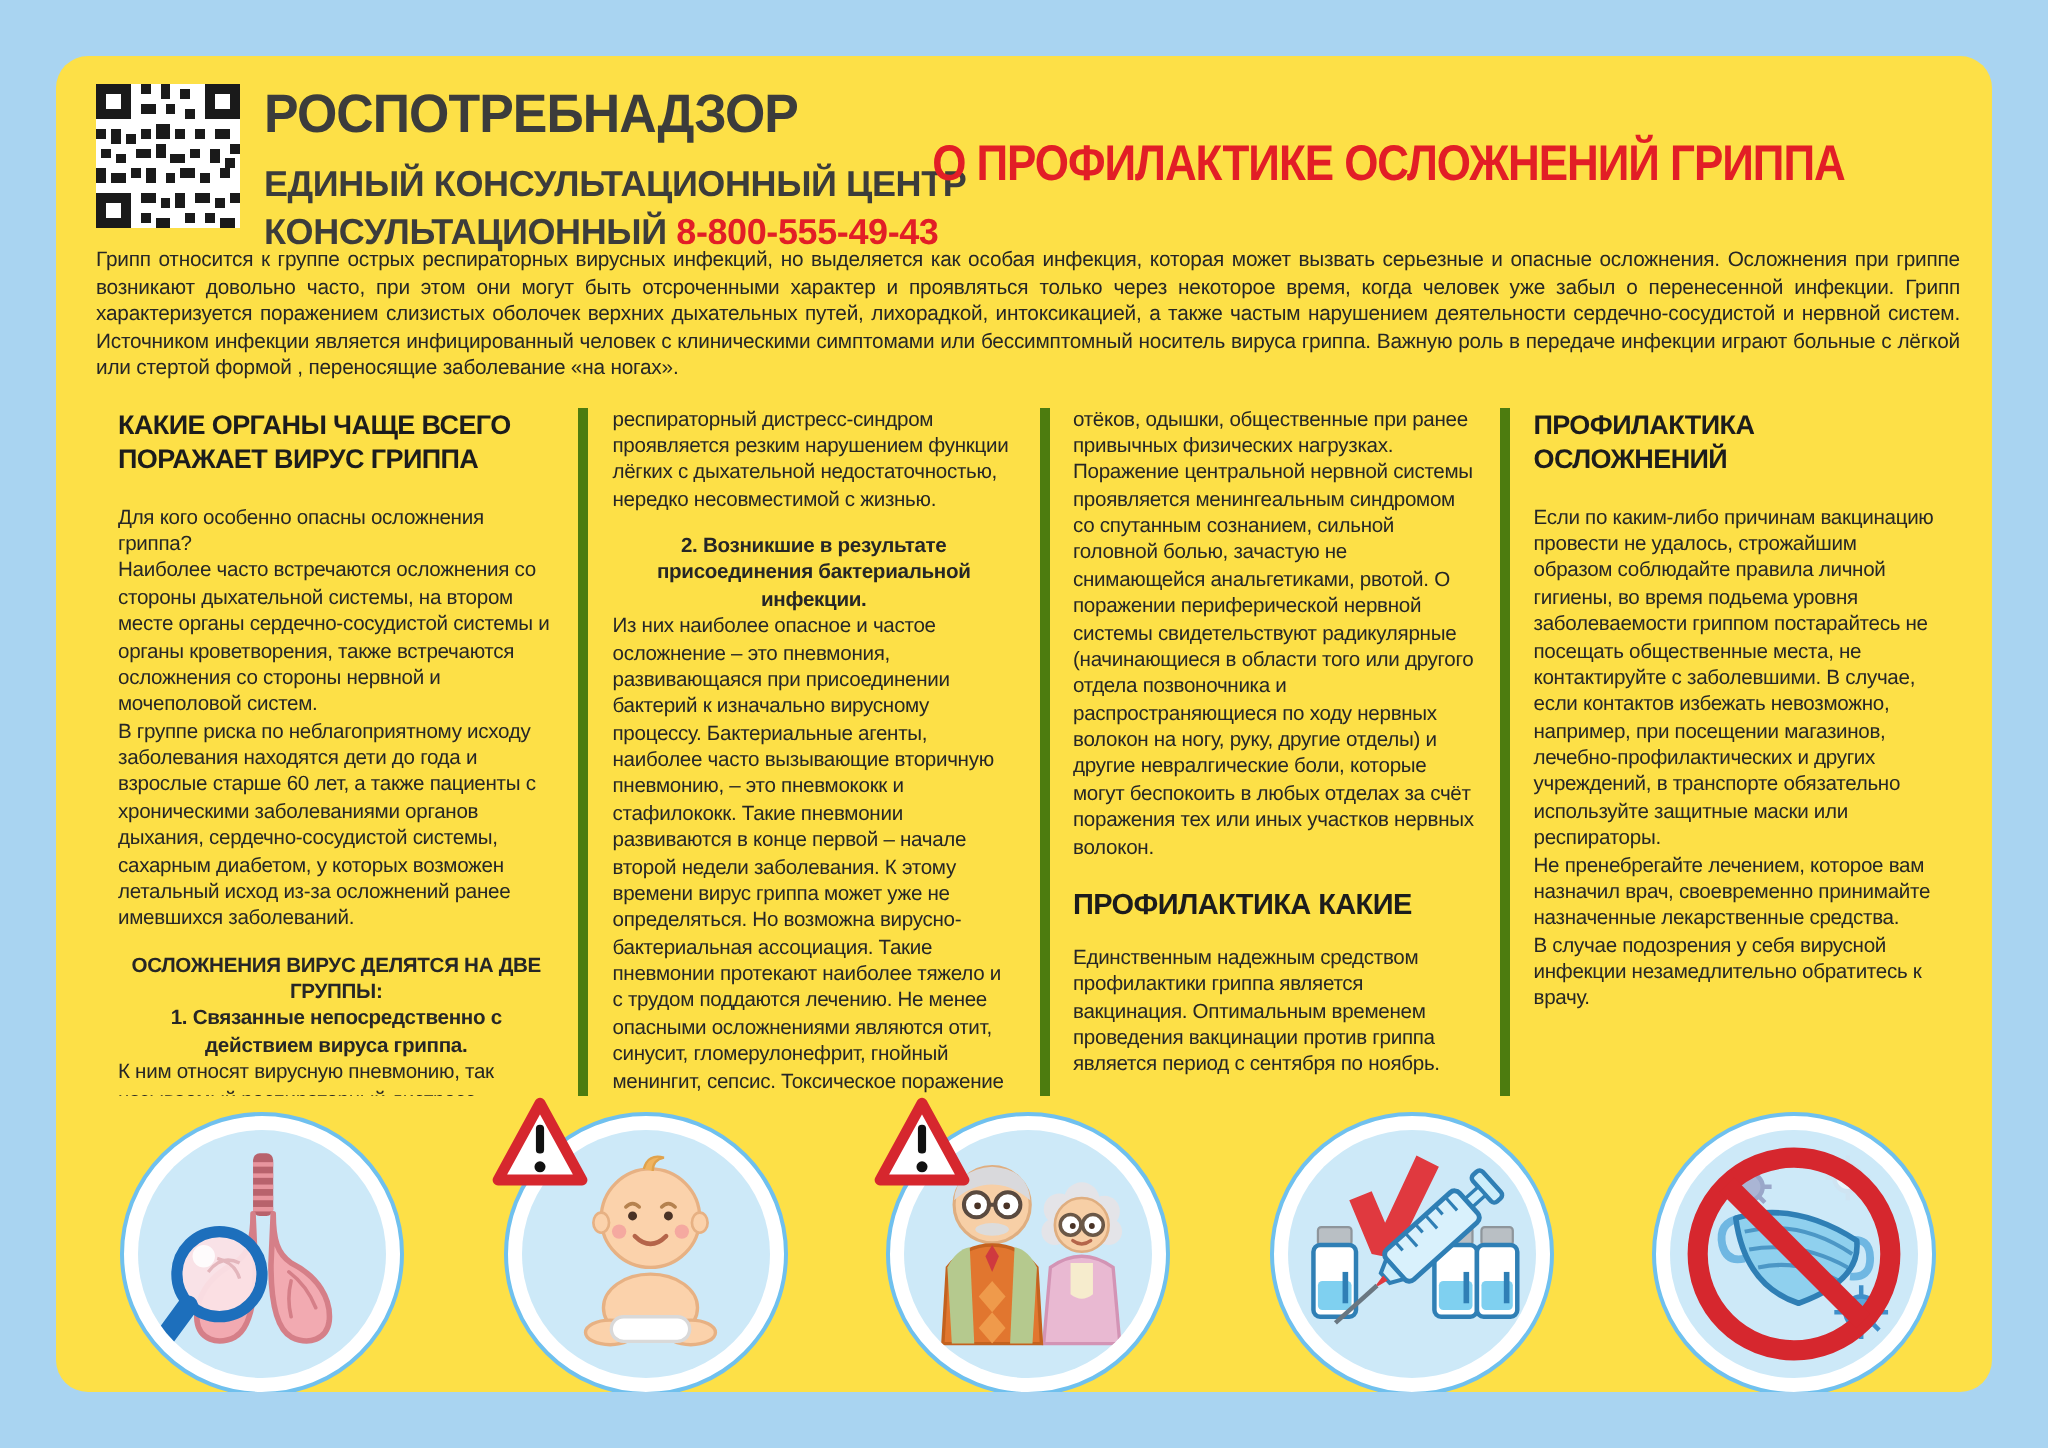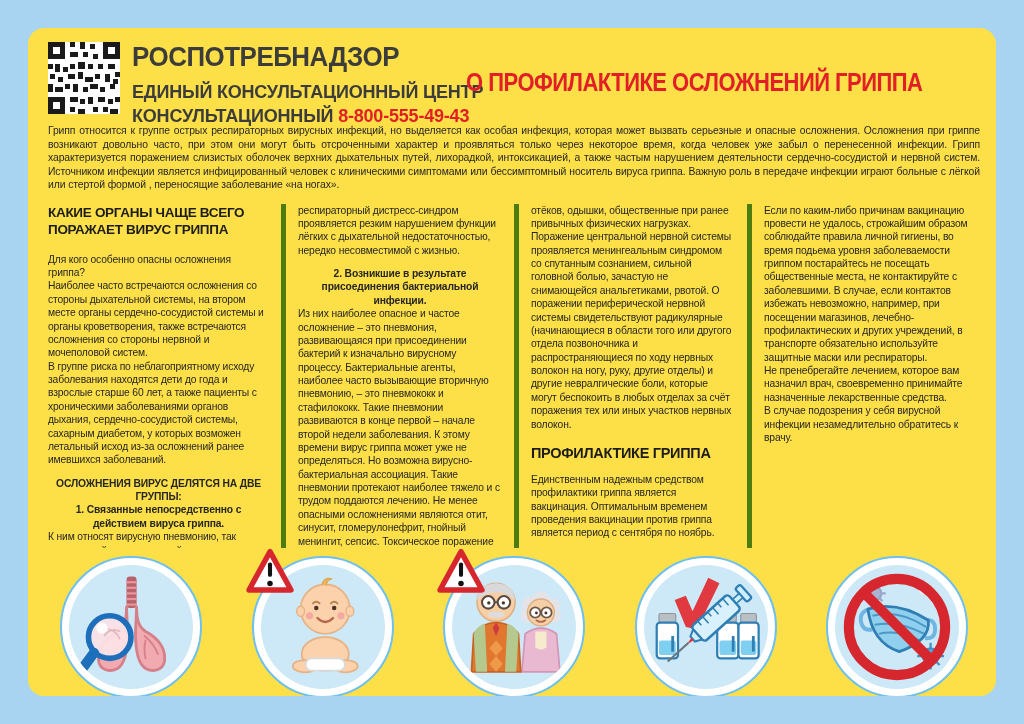--- a/index.html
+++ b/index.html
@@ -33,21 +33,21 @@
   }
   .main-title span { display:inline-block; transform:scaleX(0.88); transform-origin:center; white-space:nowrap; }
   
   .intro {
     margin-top:4px; font-size:10.4px; line-height:1.3; color:#262626;
     text-align:justify; letter-spacing:-0.1px;
   }
   
   .cols {
     display:grid; grid-template-columns:repeat(4, 1fr); column-gap:0;
-    margin-top:12px; height:344px; overflow:hidden;
+    margin-top:12px; height:344px; overflow:hidden;margin-left:11px;
   }
   .col { padding-right:12px; overflow:hidden; }
   .col + .col { border-left:5px solid #4d7c0f; padding-left:12px; }
   .col h2 {
     font-size:13.5px; font-weight:800; color:#1c1c1c; line-height:1.3;
     letter-spacing:-0.3px; margin-bottom:14px;
   }
   .col h3 {
     font-size:14.5px; font-weight:800; color:#1c1c1c;
     letter-spacing:-0.3px; margin:14px 0 12px 0;
@@ -160,25 +160,26 @@
 
     <div class="col">
       <p class="gap">респираторный дистресс-синдром проявляется резким нарушением функции лёгких с дыхательной недостаточностью, нередко несовместимой с жизнью.</p>
       <p class="b">2. Возникшие в результате присоединения бактериальной инфекции.</p>
       <p>Из них наиболее опасное и частое осложнение – это пневмония, развивающаяся при присоединении бактерий к изначально вирусному процессу. Бактериальные агенты, наиболее часто вызывающие вторичную пневмонию, – это пневмококк и стафилококк. Такие пневмонии развиваются в конце первой – начале второй недели заболевания. К этому времени вирус гриппа может уже не определяться. Но возможна вирусно-бактериальная ассоциация. Такие пневмонии протекают наиболее тяжело и с трудом поддаются лечению. Не менее опасными осложнениями являются отит, синусит, гломерулонефрит, гнойный менингит, сепсис. Токсическое поражение сердечной мышцы, как осложнение гриппа может развиться в любом возрасте, особенно опасно для пожилых людей. Это осложнение сопровождается нарастанием сердечной недостаточности, что быстро приводит к ухудшению состояния у пациентов, появлению</p>
     </div>
 
     <div class="col">
       <p>отёков, одышки, общественные при ранее привычных физических нагрузках.</p>
       <p>Поражение центральной нервной системы проявляется менингеальным синдромом со спутанным сознанием, сильной головной болью, зачастую не снимающейся анальгетиками, рвотой. О поражении периферической нервной системы свидетельствуют радикулярные (начинающиеся в области того или другого отдела позвоночника и распространяющиеся по ходу нервных волокон на ногу, руку, другие отделы) и другие невралгические боли, которые могут беспокоить в любых отделах за счёт поражения тех или иных участков нервных волокон.</p>
-      <h3>ПРОФИЛАКТИКЕ ГРИППА</h3>
+      <h3>ПРОФИЛАКТИКА КАКИЕ</h3>
       <p>Единственным надежным средством профилактики гриппа является вакцинация. Оптимальным временем проведения вакцинации против гриппа является период с сентября по ноябрь.</p>
     </div>
 
     <div class="col">
+      <h2>ПРОФИЛАКТИКА ОСЛОЖНЕНИЙ</h2>
       <p>Если по каким-либо причинам вакцинацию провести не удалось, строжайшим образом соблюдайте правила личной гигиены, во время подьема уровня заболеваемости гриппом постарайтесь не посещать общественные места, не контактируйте с заболевшими. В случае, если контактов избежать невозможно, например, при посещении магазинов, лечебно-профилактических и других учреждений, в транспорте обязательно используйте защитные маски или респираторы.</p>
       <p>Не пренебрегайте лечением, которое вам назначил врач, своевременно принимайте назначенные лекарственные средства.</p>
       <p>В случае подозрения у себя вирусной инфекции незамедлительно обратитесь к врачу.</p>
 
     </div>
   </div>
 
   <div class="bottom">
 
     <div class="circle-wrap">

